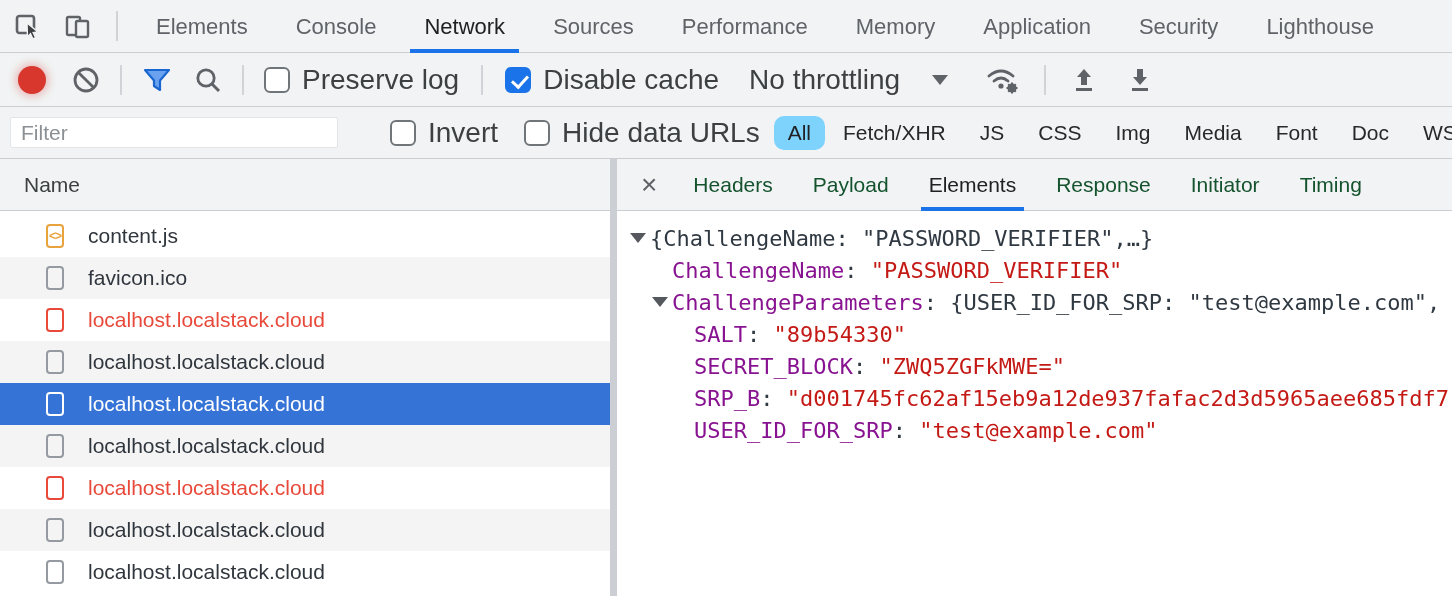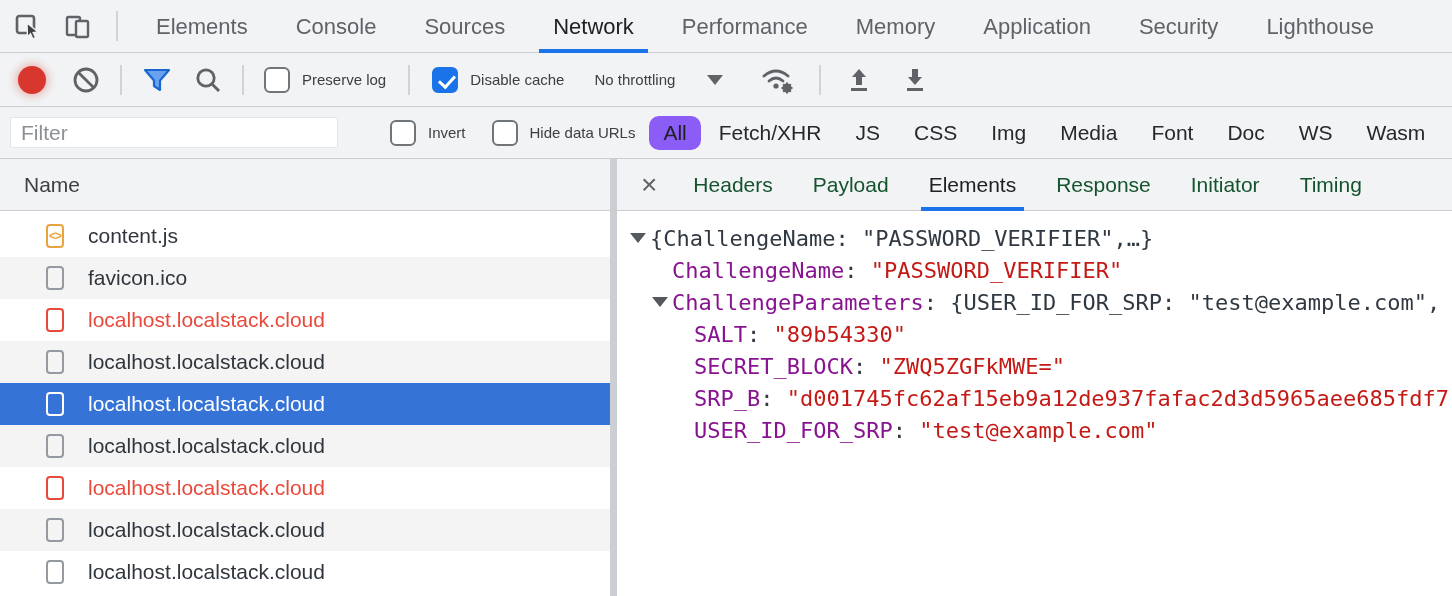--- a/index.html
+++ b/index.html
@@ -20,37 +20,37 @@
   .tab { position:relative; height:53px; border:none; background:none; font-family:inherit;
          font-size:22px; color:#5f6368; padding:0 24px; cursor:pointer; white-space:nowrap; }
   .tab.active { color:#202124; }
   .tab.active::after { content:""; position:absolute; left:10px; right:10px; bottom:0; height:4px; background:#1a73e8; }
 
   
   #nettoolbar { height:54px; padding-left:18px; }
   .record-btn { width:28px; height:28px; border-radius:50%; background:#d7372c; border:none; cursor:pointer;
                 box-shadow:0 0 8px 2px rgba(215,55,44,.35); flex:none; }
   #nettoolbar .vsep { margin:0 20px; }
-  .tb-label { font-size:15px; color:#3c4043; margin-left:12px; white-space:nowrap; }
+  .tb-label { font-size:28px; color:#3c4043; margin-left:12px; white-space:nowrap; }
   .checkbox { width:26px; height:26px; border:2.5px solid #70757a; border-radius:6px; background:#fff;
               flex:none; cursor:pointer; position:relative; }
   .checkbox.checked { background:#1a73e8; border-color:#1a73e8; }
   .checkbox.checked::after { content:""; position:absolute; left:8px; top:3px; width:7px; height:13px;
               border:solid #fff; border-width:0 3.5px 3.5px 0; transform:rotate(42deg); }
   .caret-down { width:0; height:0; border-left:8px solid transparent; border-right:8px solid transparent;
               border-top:10px solid #5f6368; display:inline-block; }
 
   
   #filterbar { height:52px; padding-left:10px; }
   #filter-input { width:328px; height:31px; border:1px solid #e3e5e8; border-radius:2px; background:#fff;
               font-family:inherit; font-size:21px; color:#202124; padding:0 10px; outline:none; }
   #filter-input::placeholder { color:#8b9095; }
   .type-filter { border:none; background:none; font-family:inherit; font-size:21px; color:#26282a;
               padding:5px 2px; margin-right:30px; cursor:pointer; white-space:nowrap; }
-  .type-filter.active { background:#8b5cf6; border-radius:10px; padding:5px 14px; margin-right:16px; color:#202124; }
+  .type-filter.active { background:#7dd3fc; border-radius:10px; padding:5px 14px; margin-right:16px; color:#202124; }
 
   
   #main { display:flex; height:437px; }
   #left-pane { width:610px; flex:none; background:#fff; display:flex; flex-direction:column; }
   #left-header { height:52px; flex:none; padding-left:24px; font-size:21px; color:#3c4043; }
   #rows { padding-top:4px; }
   .req-row { height:42px; display:flex; align-items:center; padding-left:46px; cursor:pointer; }
   .req-row:nth-child(even) { background:#f4f4f4; }
   .req-icon { width:18px; height:24px; border:2.5px solid #949aa0; border-radius:4px; flex:none;
               display:flex; align-items:center; justify-content:center; }
@@ -99,22 +99,22 @@
   <button class="tool-ic">
     <svg width="30" height="28" viewBox="0 0 30 28">
       <rect x="3" y="5" width="13" height="18" rx="1.5" fill="none" stroke="#5f6368" stroke-width="2.4"></rect>
       <rect x="12" y="9" width="12" height="16" rx="1.5" fill="#f1f3f4" stroke="#5f6368" stroke-width="2.4"></rect>
     </svg>
   </button>
   <span class="vsep"></span>
   <div id="main-tabs" style="display:flex;height:100%;justify-content:space-between;">
       <button class="tab">Elements</button>
       <button class="tab">Console</button>
+      <button class="tab active">Network</button>
       <button class="tab">Sources</button>
-      <button class="tab active">Network</button>
       <button class="tab">Performance</button>
       <button class="tab">Memory</button>
       <button class="tab">Application</button>
       <button class="tab">Security</button>
       <button class="tab">Lighthouse</button>
     </div>
 </div>
 
 <div id="nettoolbar" class="bar">
   <button class="record-btn"></button>

